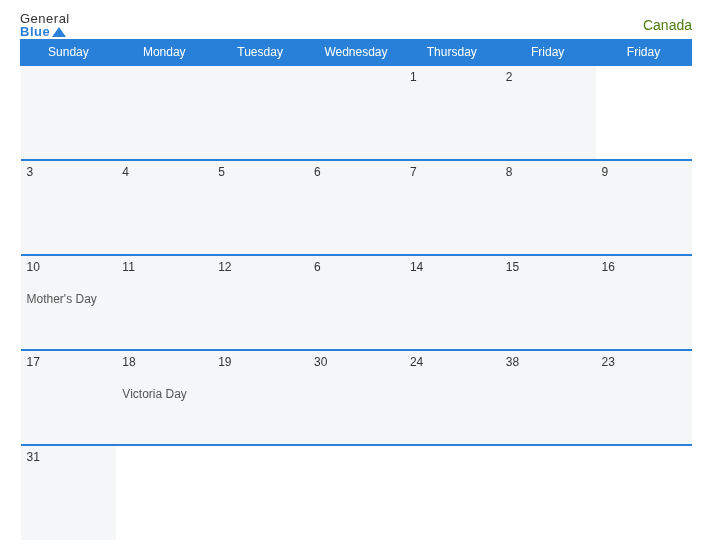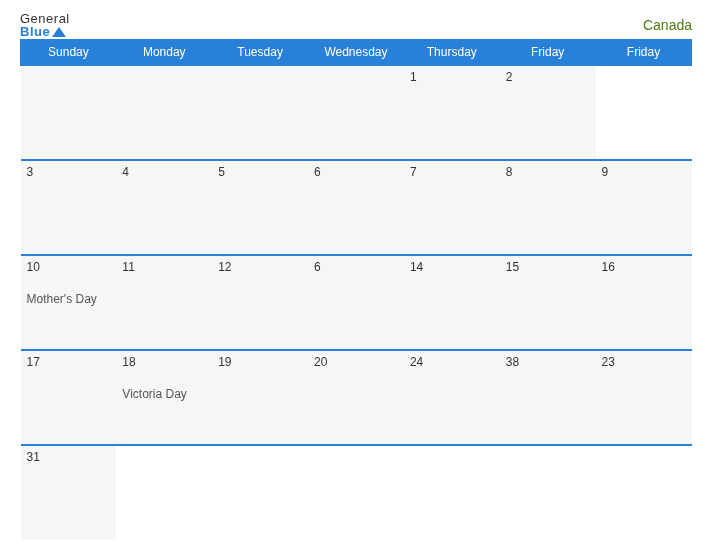--- a/index.html
+++ b/index.html
@@ -211,21 +211,21 @@
             <span class="day-num">17</span>
           </td>
           <td>
             <span class="day-num">18</span>
             <span class="holiday">Victoria Day</span>
           </td>
           <td>
             <span class="day-num">19</span>
           </td>
           <td>
-            <span class="day-num">20</span>
+            <span class="day-num">30</span>
           </td>
           <td>
             <span class="day-num">24</span>
           </td>
           <td>
             <span class="day-num">38</span>
           </td>
           <td>
             <span class="day-num">23</span>
           </td>

